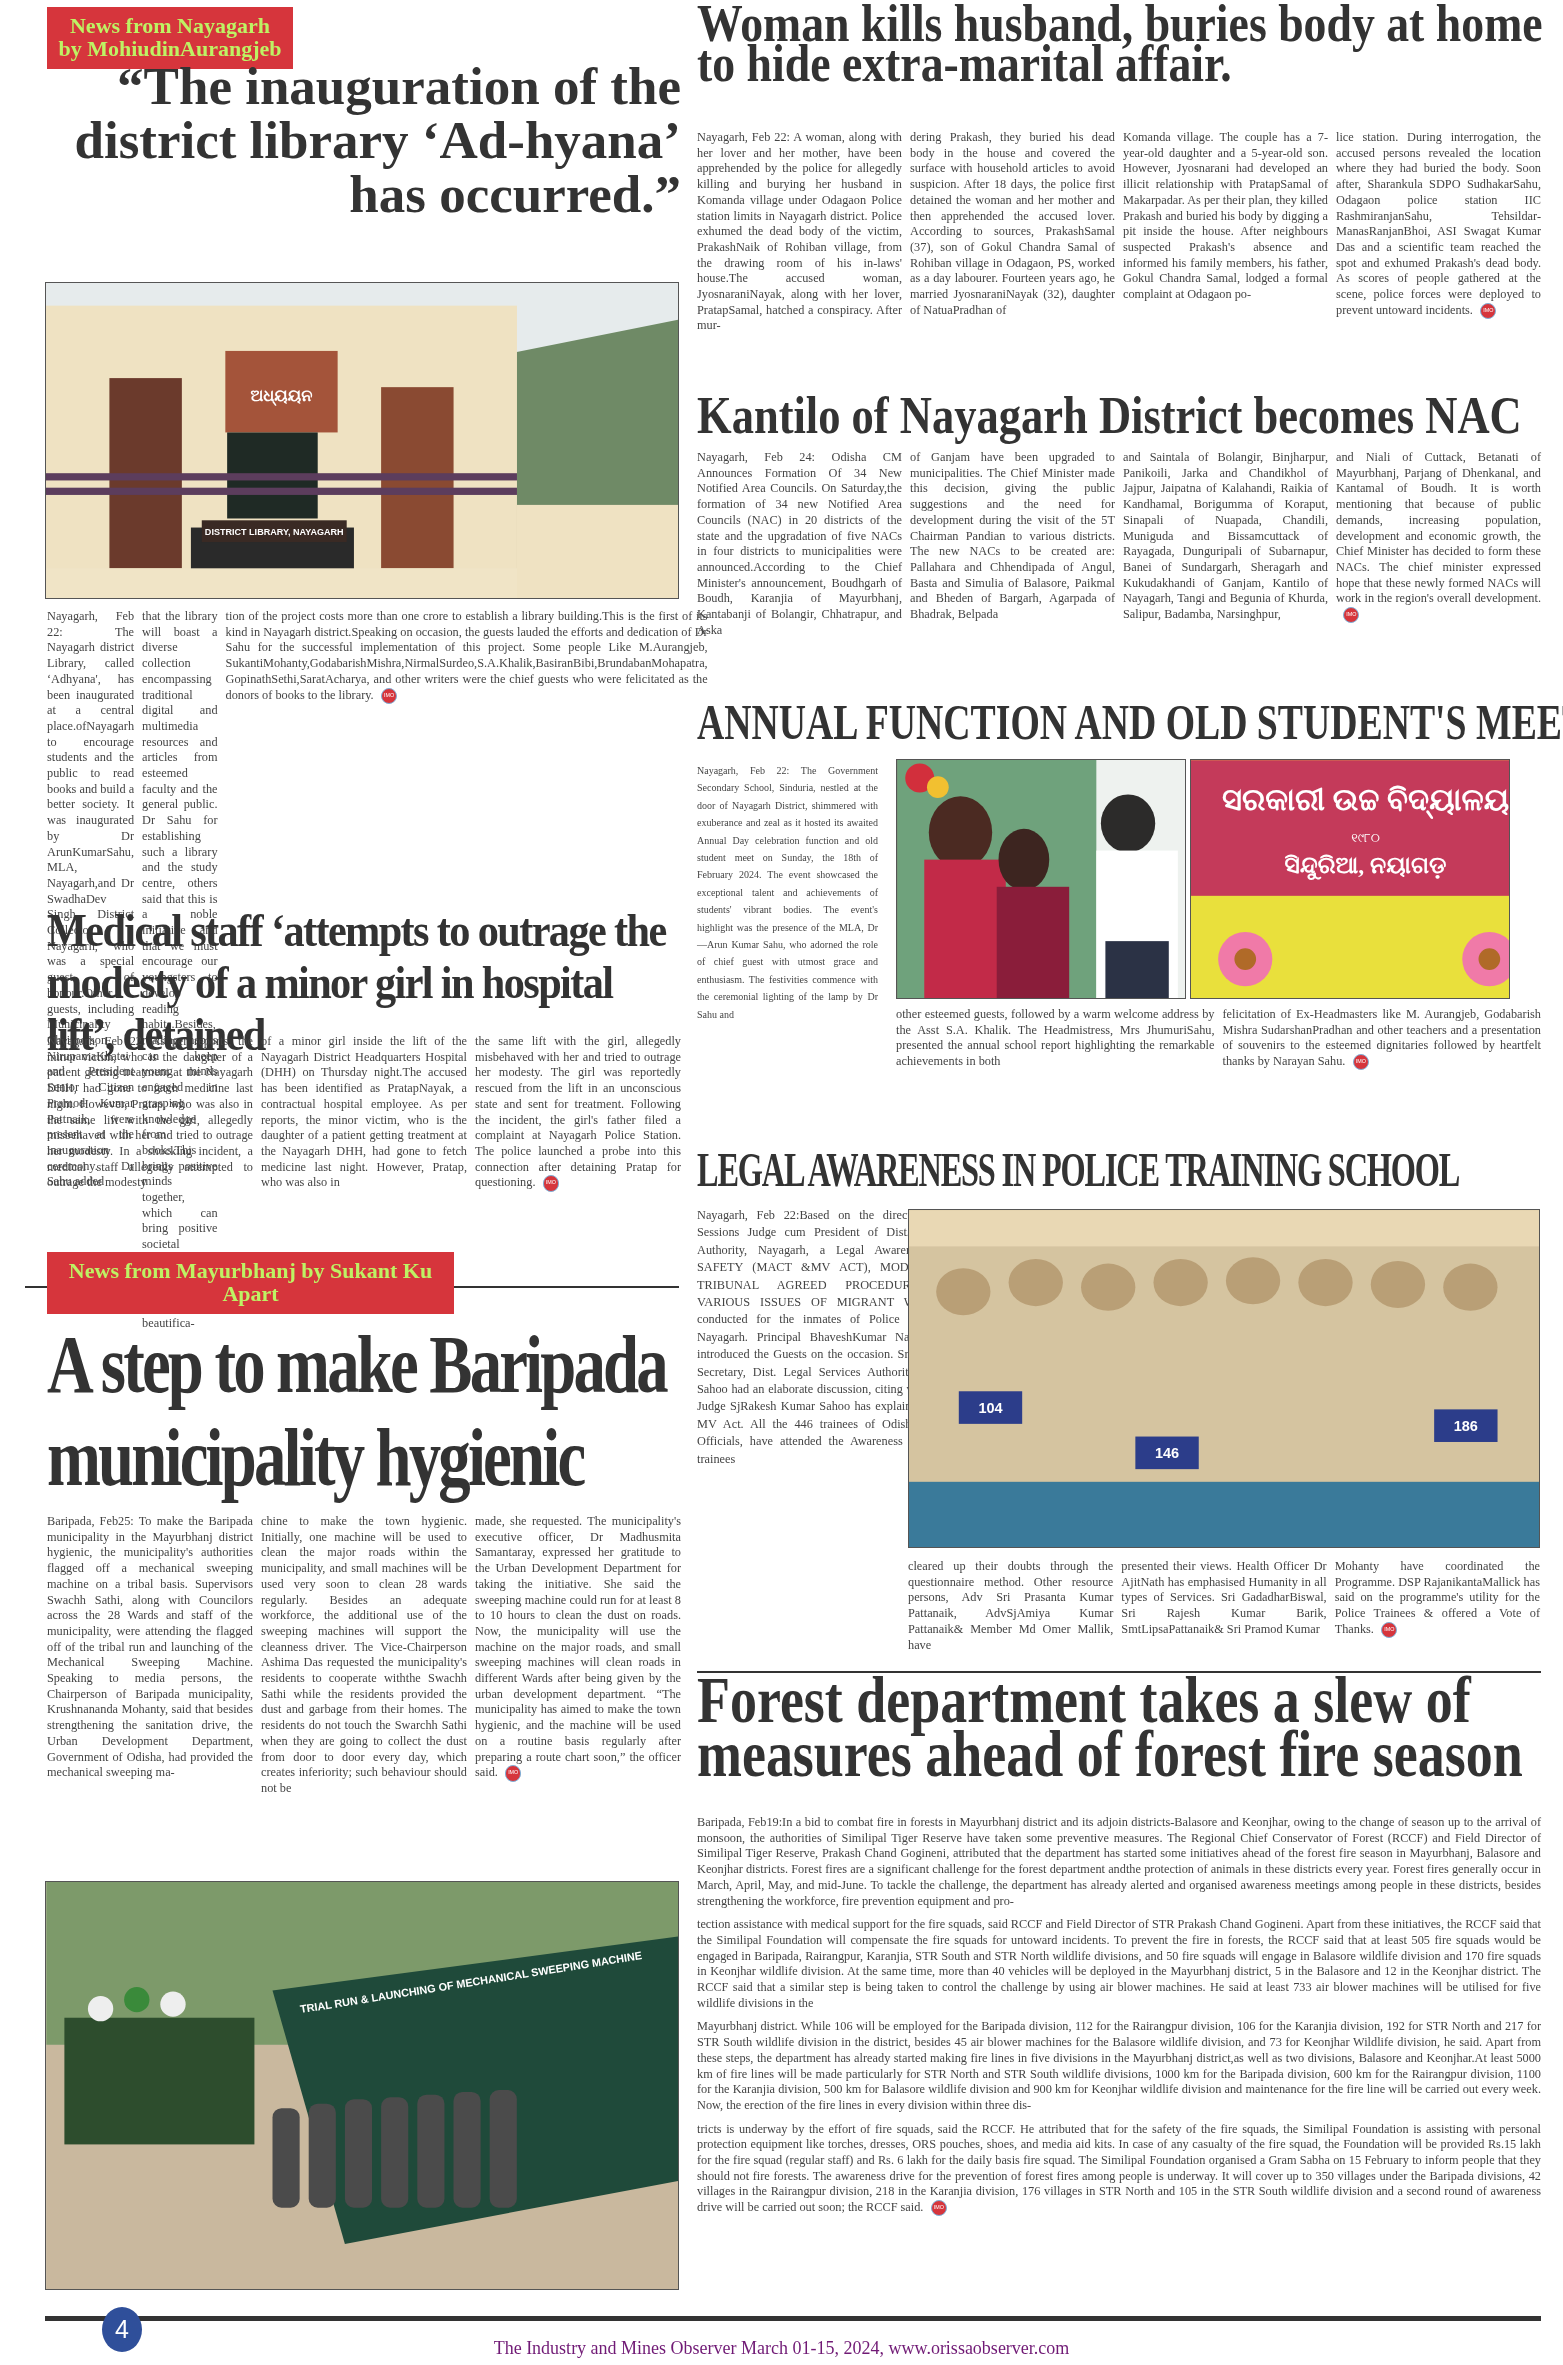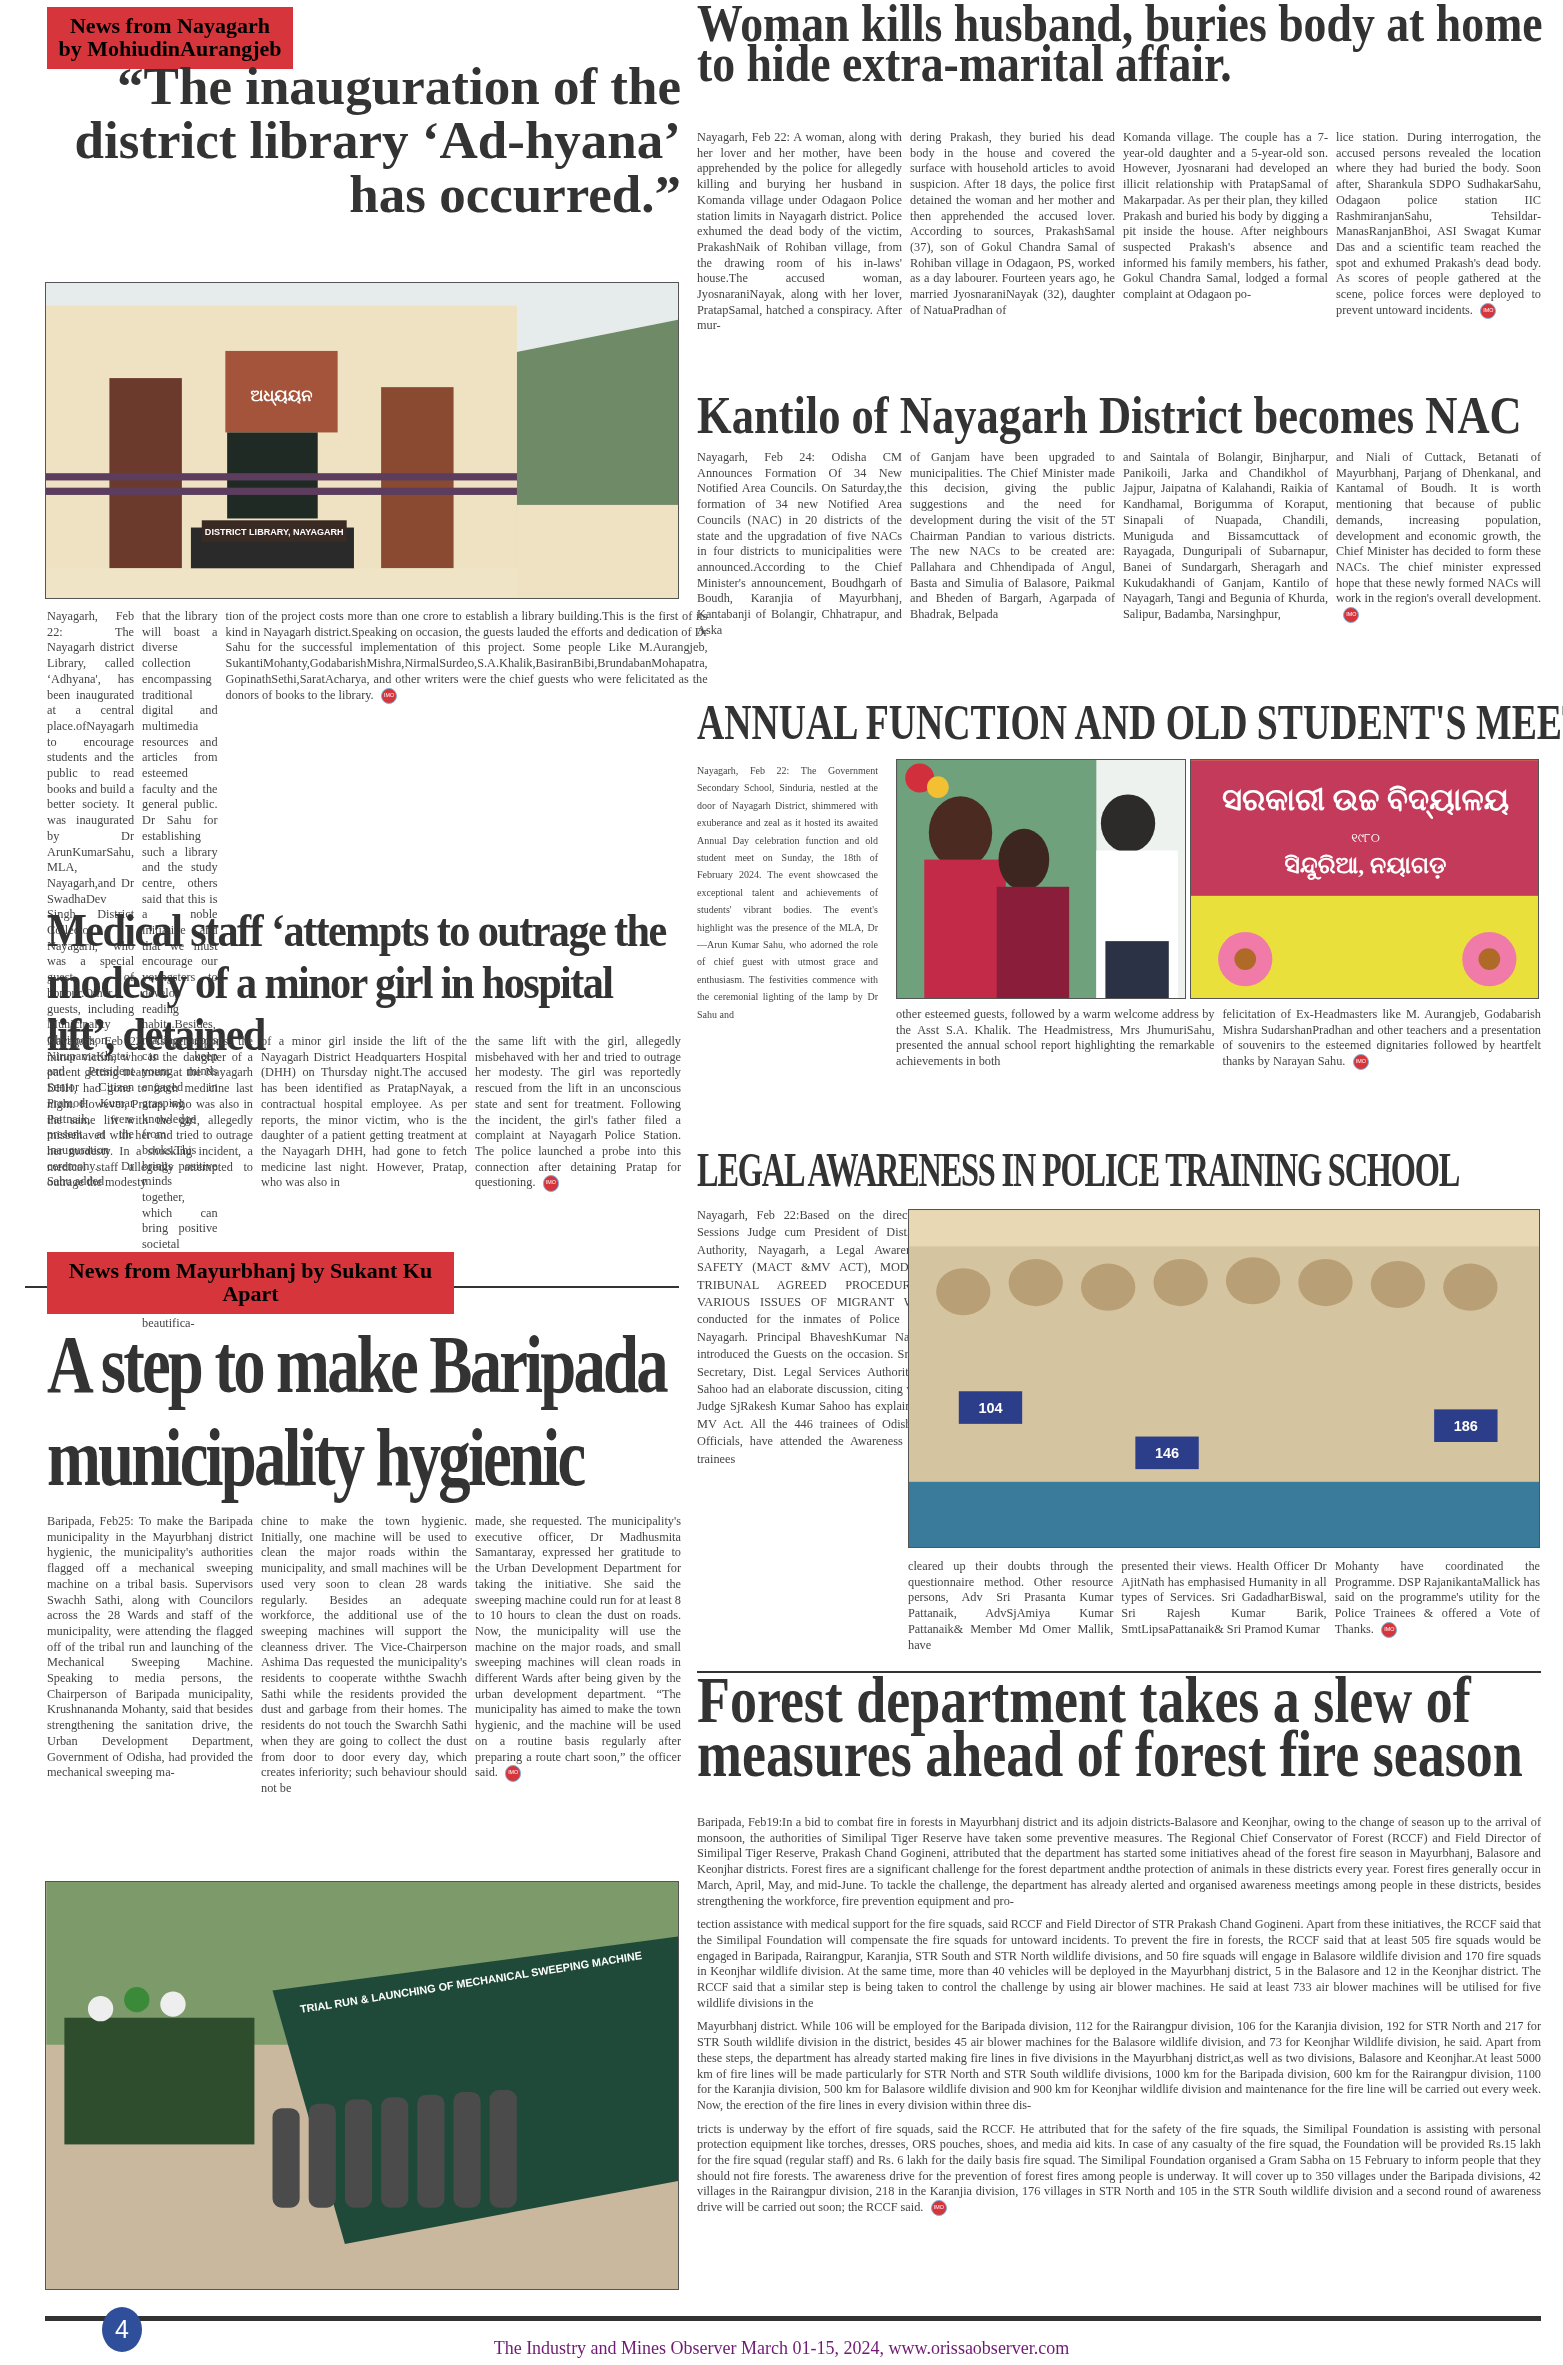--- a/index.html
+++ b/index.html
@@ -1,19 +1,19 @@
 <!DOCTYPE html>
 <html style="font-size:14.5px"><head>
 <meta charset="utf-8">
 <style>
   * { box-sizing: border-box; margin: 0; padding: 0; }
   html, body { width: 1563px; height: 2366px; background: #ffffff; }
   body { position: relative; font-family: "Liberation Serif", serif; color: #3a3a3a; overflow: hidden; }
   .abs { position: absolute; }
-  .banner { background: #d6353c; color: #000000; font-family: "Liberation Serif", serif; font-weight: bold; text-align: center; line-height: 1.05; }
+  .banner { background: #d6353c; color: #bef264; font-family: "Liberation Serif", serif; font-weight: bold; text-align: center; line-height: 1.05; }
   .hl-bold { font-family: "Liberation Serif", serif; font-weight: bold; color: #333; }
   .hl-cond { font-family: "Liberation Serif", serif; color: #333; transform-origin: left top; white-space: nowrap; }
   .cols { display: flex; gap: 8px; }
   .col { flex: 1; font-size: 12.3px; line-height: 15.7px; text-align: justify; color: #444; }
   .col p { margin: 0; }
   .imo { display: inline-block; width: 16.3px; height: 16.3px; border-radius: 50%; background: #d6353c; border: 1.8px solid #7fb0d8; color: #fff; font-size: 5.4px; line-height: 12.7px; text-align: center; vertical-align: middle; margin-left: 7.2px; font-family: "Liberation Sans", sans-serif; }
   .photo { overflow: hidden; border: 0.9px solid #555; }
   .rule { background: #333; }
 </style>
 </head>
@@ -157,21 +157,21 @@
     <ellipse cx="70" cy="80" rx="35" ry="40" fill="#4b2a22"></ellipse>
     <rect x="30" y="110" width="90" height="155" fill="#c22a48"></rect>
     <ellipse cx="140" cy="110" rx="28" ry="34" fill="#3d2520"></ellipse>
     <rect x="110" y="140" width="80" height="125" fill="#8a1d3a"></rect>
     <ellipse cx="255" cy="70" rx="30" ry="32" fill="#2c2b2a"></ellipse>
     <rect x="220" y="100" width="90" height="165" fill="#ffffff"></rect>
     <rect x="230" y="200" width="70" height="65" fill="#2b3245"></rect>
   </svg>
 </div>
 
-<div class="abs photo" style="left:1190px; top:759px; width:349px; height:240px; background:#fde047;">
+<div class="abs photo" style="left:1190px; top:759px; width:320px; height:240px; background:#fde047;">
   <svg width="349" height="240" viewBox="0 0 386 265">
     <rect width="386" height="265" fill="#e9e03c"></rect>
     <rect x="0" y="0" width="386" height="150" fill="#c43a5a"></rect>
     <text x="193" y="55" text-anchor="middle" font-size="34" fill="#ffffff" font-weight="bold">ସରକାରୀ ଉଚ୍ଚ ବିଦ୍ୟାଳୟ</text>
     <text x="193" y="90" text-anchor="middle" font-size="14" fill="#ffffff">୧୯୮୦</text>
     <text x="193" y="125" text-anchor="middle" font-size="26" fill="#ffffff" font-weight="bold">ସିନ୍ଦୁରିଆ, ନୟାଗଡ଼</text>
     <circle cx="60" cy="220" r="30" fill="#f07aa8"></circle>
     <circle cx="60" cy="220" r="12" fill="#b06a28"></circle>
     <circle cx="330" cy="220" r="30" fill="#f07aa8"></circle>
     <circle cx="330" cy="220" r="12" fill="#b06a28"></circle>

